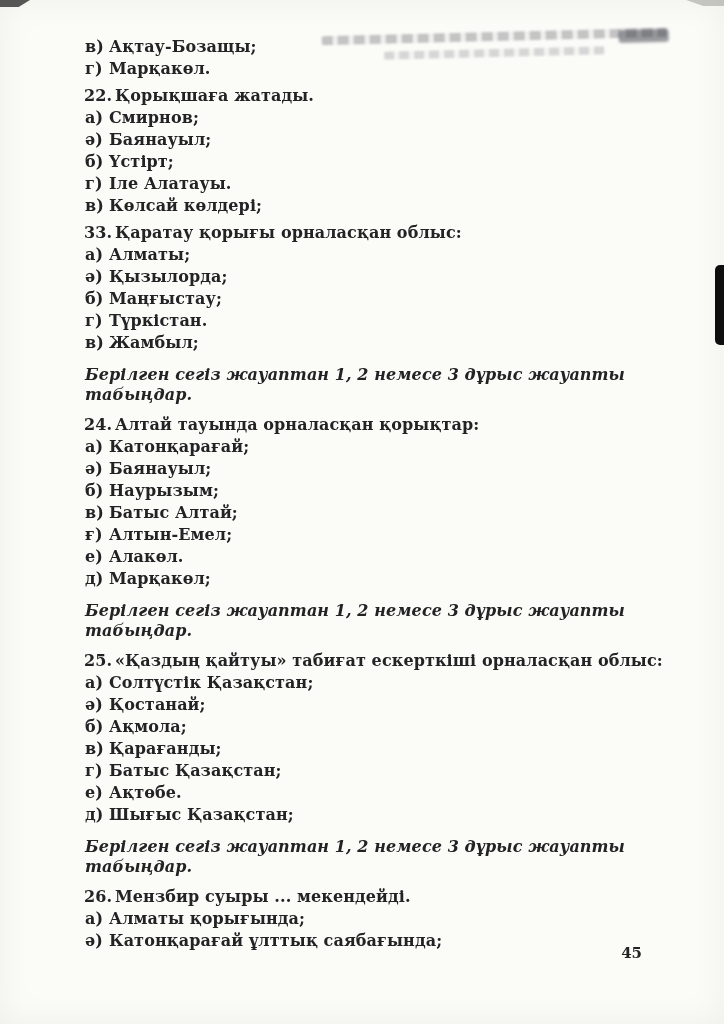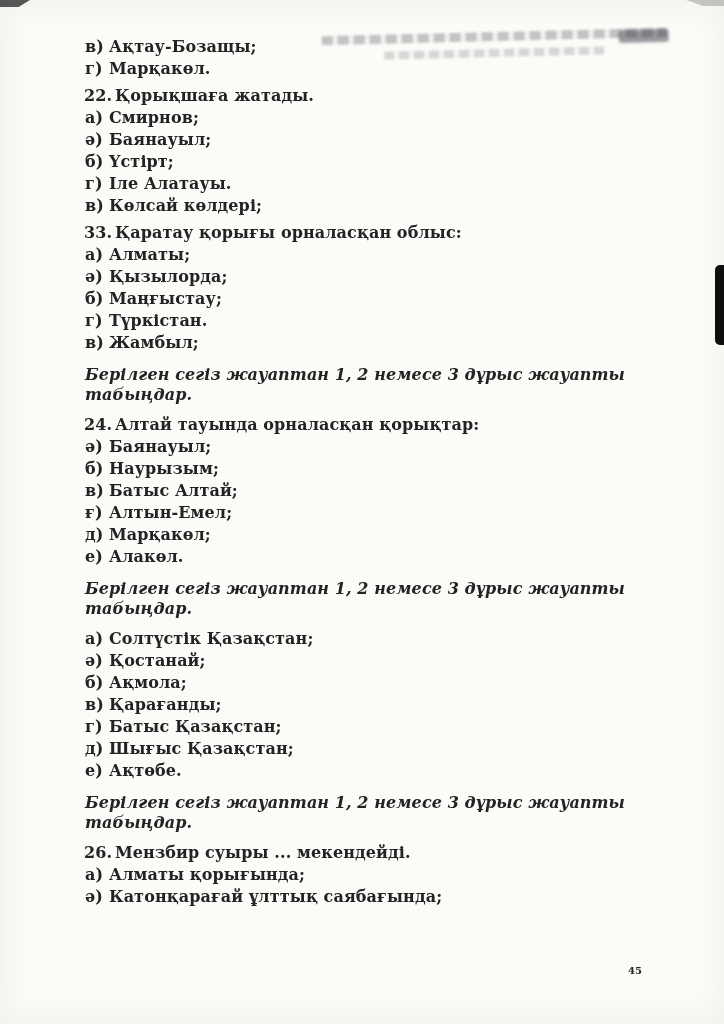--- a/index.html
+++ b/index.html
@@ -72,22 +72,22 @@
   .opt-label { display: inline-block; min-width: 24px; }
   .question { margin-top: 5px; }
   .q-head { line-height: 22px; }
   .q-num { display: inline-block; min-width: 31px; margin-left: 36px; }
   .instruction {
     margin: 11px 0 9px 37px;
     font-style: italic;
     line-height: 20px;
   }
   .page-number {
-    position: absolute; right: 82px; bottom: 48px;
-    font-size: 10px; font-weight: 700; color: #232326;
+    position: absolute; right: 82px; bottom: 62px;
+    font-size: 15px; font-weight: 700; color: #232326;
   }
 </style>
 </head>
 <body>
 
 <div class="sheet">
 
   <div class="edge-top-left"></div>
   <div class="edge-top-right"></div>
   <div class="showthrough">
@@ -164,51 +164,57 @@
 </ol>
   </section>
 
   <p class="instruction">Берілген сегіз жауаптан 1, 2 немесе 3 дұрыс жауапты табыңдар.</p>
 
   <section class="question">
     <div class="q-head">
       <span class="q-num">24.</span><span class="q-text">Алтай тауында орналасқан қорықтар:</span>
     </div>
     <ol class="options">
+  <li class="option">
+    <span class="opt-label">а)</span><span class="opt-text">Катонқарағай;</span>
+  </li>
 
   <li class="option">
     <span class="opt-label">ә)</span><span class="opt-text">Баянауыл;</span>
   </li>
 
   <li class="option">
     <span class="opt-label">б)</span><span class="opt-text">Наурызым;</span>
   </li>
 
   <li class="option">
     <span class="opt-label">в)</span><span class="opt-text">Батыс Алтай;</span>
   </li>
 
 
   <li class="option">
     <span class="opt-label">ғ)</span><span class="opt-text">Алтын-Емел;</span>
   </li>
 
   <li class="option">
+    <span class="opt-label">е)</span><span class="opt-text">Алакөл.</span>
+  </li>
+
+  <li class="option">
     <span class="opt-label">д)</span><span class="opt-text">Марқакөл;</span>
   </li>
-
-  <li class="option">
-    <span class="opt-label">е)</span><span class="opt-text">Алакөл.</span>
-  </li>
 </ol>
   </section>
 
   <p class="instruction">Берілген сегіз жауаптан 1, 2 немесе 3 дұрыс жауапты табыңдар.</p>
 
   <section class="question">
+    <div class="q-head">
+      <span class="q-num">25.</span><span class="q-text">«Қаздың қайтуы» табиғат ескерткіші орналасқан облыс:</span>
+    </div>
     <ol class="options">
   <li class="option">
     <span class="opt-label">а)</span><span class="opt-text">Солтүстік Қазақстан;</span>
   </li>
 
   <li class="option">
     <span class="opt-label">ә)</span><span class="opt-text">Қостанай;</span>
   </li>
 
   <li class="option">
@@ -218,25 +224,25 @@
   <li class="option">
     <span class="opt-label">в)</span><span class="opt-text">Қарағанды;</span>
   </li>
 
   <li class="option">
     <span class="opt-label">г)</span><span class="opt-text">Батыс Қазақстан;</span>
   </li>
 
 
   <li class="option">
+    <span class="opt-label">е)</span><span class="opt-text">Ақтөбе.</span>
+  </li>
+
+  <li class="option">
     <span class="opt-label">д)</span><span class="opt-text">Шығыс Қазақстан;</span>
-  </li>
-
-  <li class="option">
-    <span class="opt-label">е)</span><span class="opt-text">Ақтөбе.</span>
   </li>
 </ol>
   </section>
 
   <p class="instruction">Берілген сегіз жауаптан 1, 2 немесе 3 дұрыс жауапты табыңдар.</p>
 
   <section class="question">
     <div class="q-head">
       <span class="q-num">26.</span><span class="q-text">Мензбир суыры ... мекендейді.</span>
     </div>

